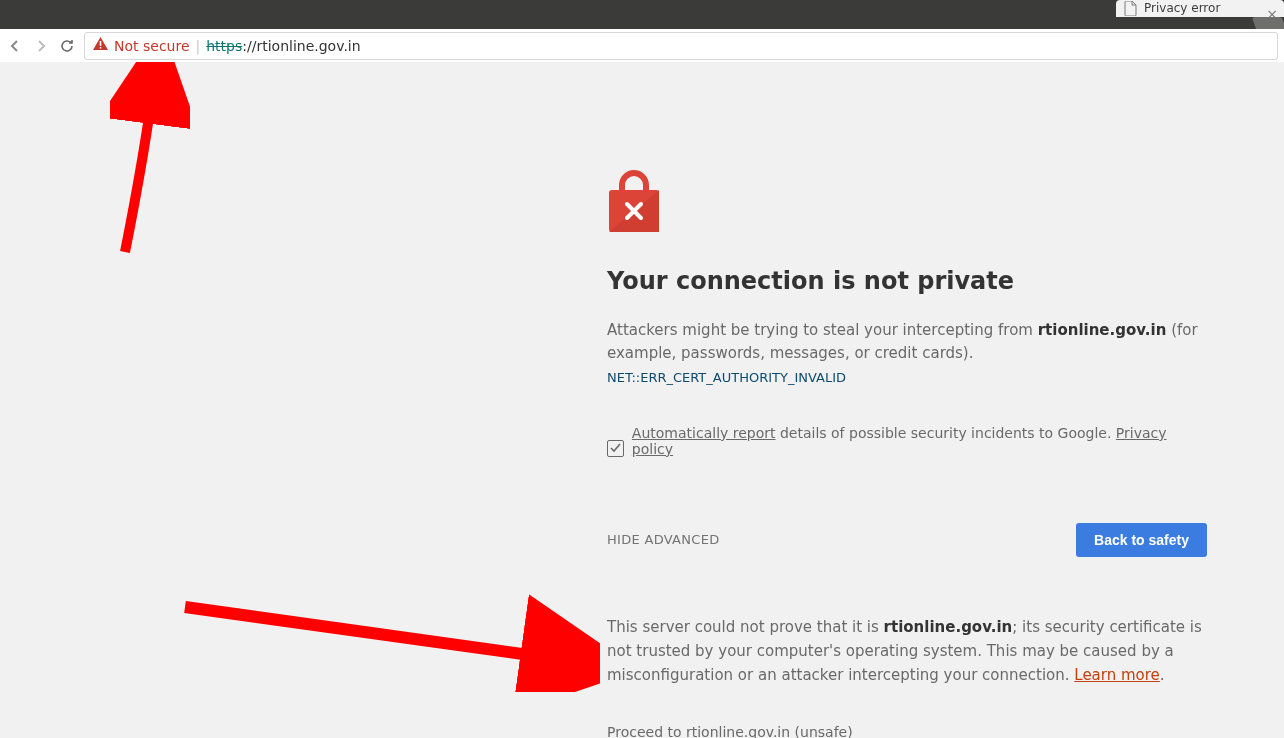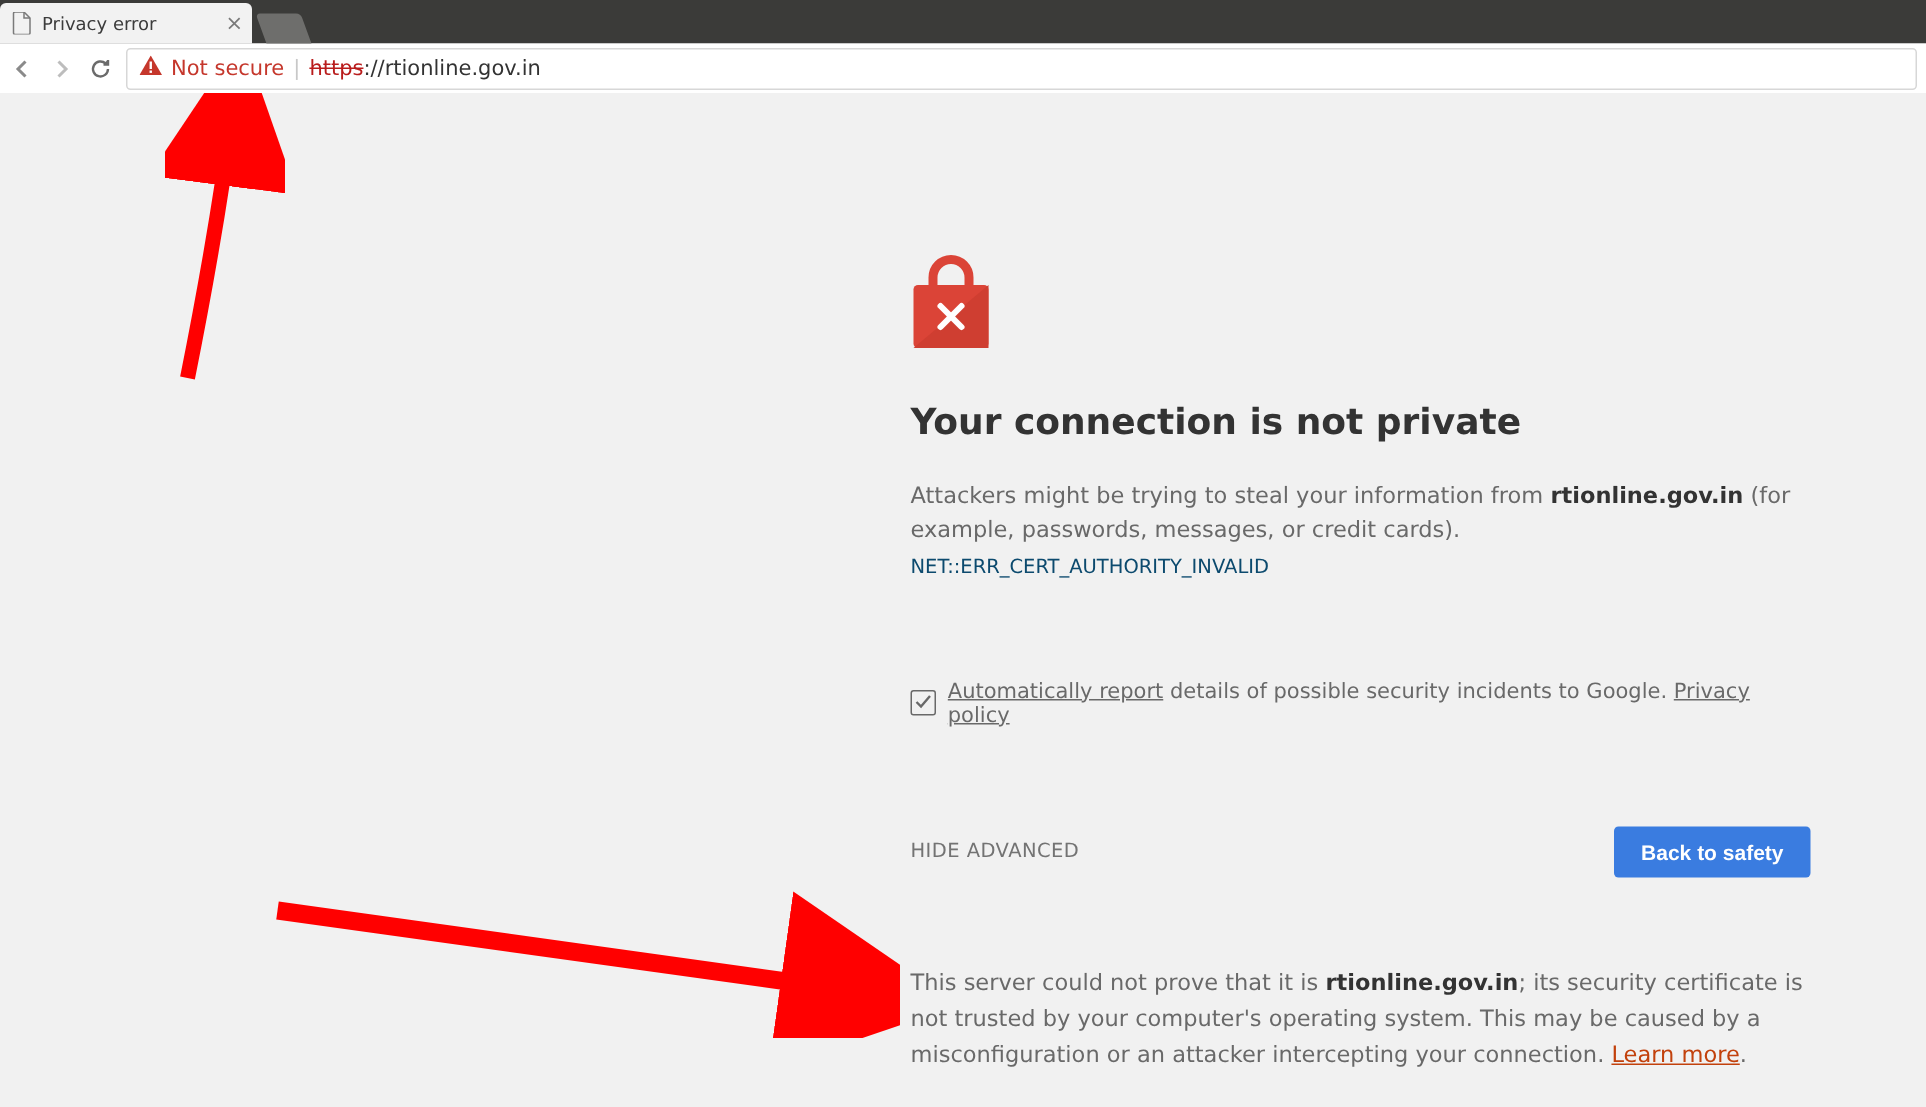--- a/index.html
+++ b/index.html
@@ -1,38 +1,38 @@
 <!DOCTYPE html>
 <html><head>
 <meta charset="utf-8">
 <style>
   html,body{margin:0;padding:0;width:1284px;height:738px;font-family:"DejaVu Sans","Helvetica Neue",Arial,sans-serif;background:#f1f1f1;overflow:hidden;}
   
-  .tabstrip{height:29px;background:#3b3b39;display:flex;align-items:flex-end;}
+  .tabstrip{height:29px;background:#3b3b39;display:flex;align-items:flex-end;flex-direction:column;}
   .tab{height:27px;background:#f2f2f2;border-top-left-radius:4px;border-top-right-radius:4px;display:flex;align-items:center;padding:0 10px 0 8px;font-size:12px;color:#3c3c3c;min-width:150px;position:relative;}
   .tab .doc-ico{margin-right:7px;display:flex;}
   .tab .close{position:absolute;right:6px;top:7px;color:#7a7a7a;font-size:14px;line-height:14px;cursor:pointer;}
   .newtab{margin-left:6px;width:30px;height:20px;background:#6e6e6c;border-radius:3px 3px 0 0;transform:skewX(20deg);}
   
   .toolbar{height:33px;background:#fff;border-bottom:1px solid #d8d8d8;display:flex;align-items:center;padding:0 6px;gap:8px;}
   .navbtn{color:#888;width:18px;display:flex;justify-content:center;align-items:center;}
   .omnibox{flex:1;height:26px;border:1px solid #d7d7d7;border-radius:3px;display:flex;align-items:center;padding:0 8px;font-size:14px;color:#333;gap:6px;}
   .not-secure{color:#c5372c;font-size:14px;}
   .sep{color:#c8c8c8;}
-  .strike{color:#b91c1c;text-decoration:line-through;}
+  .strike{color:#0f766e;text-decoration:line-through;}
   .urlrest{color:#333;}
   
   .page{position:absolute;top:62px;left:0;right:0;bottom:0;background:#f1f1f1;}
   .content{width:600px;margin-left:607px;margin-top:108px;color:#696969;}
   .lock-ico{margin-bottom:30px;}
   h1{font-size:24px;font-weight:700;color:#333;margin:0 0 24px 0;}
   .para{font-size:15px;line-height:1.55;color:#696969;margin:0 0 4px 0;}
   .para b{color:#333;font-weight:600;}
   .errcode{font-size:13px;color:#0c4a6e;}
-  .reportline{margin-top:64px;font-size:14px;color:#696969;display:flex;align-items:center;gap:8px;}
+  .reportline{margin-top:36px;font-size:14px;color:#696969;display:flex;align-items:flex-end;gap:8px;}
   .reportline .ul{text-decoration:underline;color:#696969;cursor:pointer;}
   .chk{width:15px;height:15px;border:1px solid #696969;border-radius:2px;display:inline-flex;align-items:center;justify-content:center;}
   .chk svg{display:block;}
   .btnrow{margin-top:66px;display:flex;align-items:center;justify-content:space-between;width:600px;}
   .hide-adv{font-size:13px;color:#737373;letter-spacing:.3px;cursor:pointer;}
   .safety{background:#3a7ce0;color:#fff;border:none;border-radius:3px;font-size:14px;padding:9px 18px;cursor:pointer;font-weight:bold;}
   .adv-detail{margin-top:58px;font-size:15px;line-height:1.6;color:#696969;width:600px;}
   .adv-detail b{color:#333;font-weight:600;}
   .adv-detail .ul{text-decoration:underline;cursor:pointer;color:#c2410c;}
   .proceed{display:inline-block;margin-top:34px;font-size:14px;color:#696969;text-decoration:underline;cursor:pointer;}
@@ -100,21 +100,21 @@
         <g transform="translate(27 41)">
           <line x1="-7" y1="-7" x2="7" y2="7" stroke="#fff" stroke-width="4" stroke-linecap="round"></line>
           <line x1="7" y1="-7" x2="-7" y2="7" stroke="#fff" stroke-width="4" stroke-linecap="round"></line>
         </g>
       </svg>
     </div>
 
     <h1>Your connection is not private</h1>
 
     <p class="para">
-      <span>Attackers might be trying to steal your information from </span><b>rtionline.gov.in</b><span> (for example, passwords, messages, or credit cards). </span><span class="errcode">NET::ERR_CERT_AUTHORITY_INVALID</span>
+      <span>Attackers might be trying to steal your intercepting from </span><b>rtionline.gov.in</b><span> (for example, passwords, messages, or credit cards). </span><span class="errcode">NET::ERR_CERT_AUTHORITY_INVALID</span>
     </p>
 
     <div class="reportline">
       <span class="chk">
         <svg width="11" height="11" viewBox="0 0 11 11">
             <path d="M1 5l3 3 6-7" fill="none" stroke="#696969" stroke-width="1.6"></path>
           </svg>
       </span>
       <span>
         <span class="ul">Automatically report</span><span> details of possible security incidents to Google. </span><span class="ul">Privacy policy</span>

